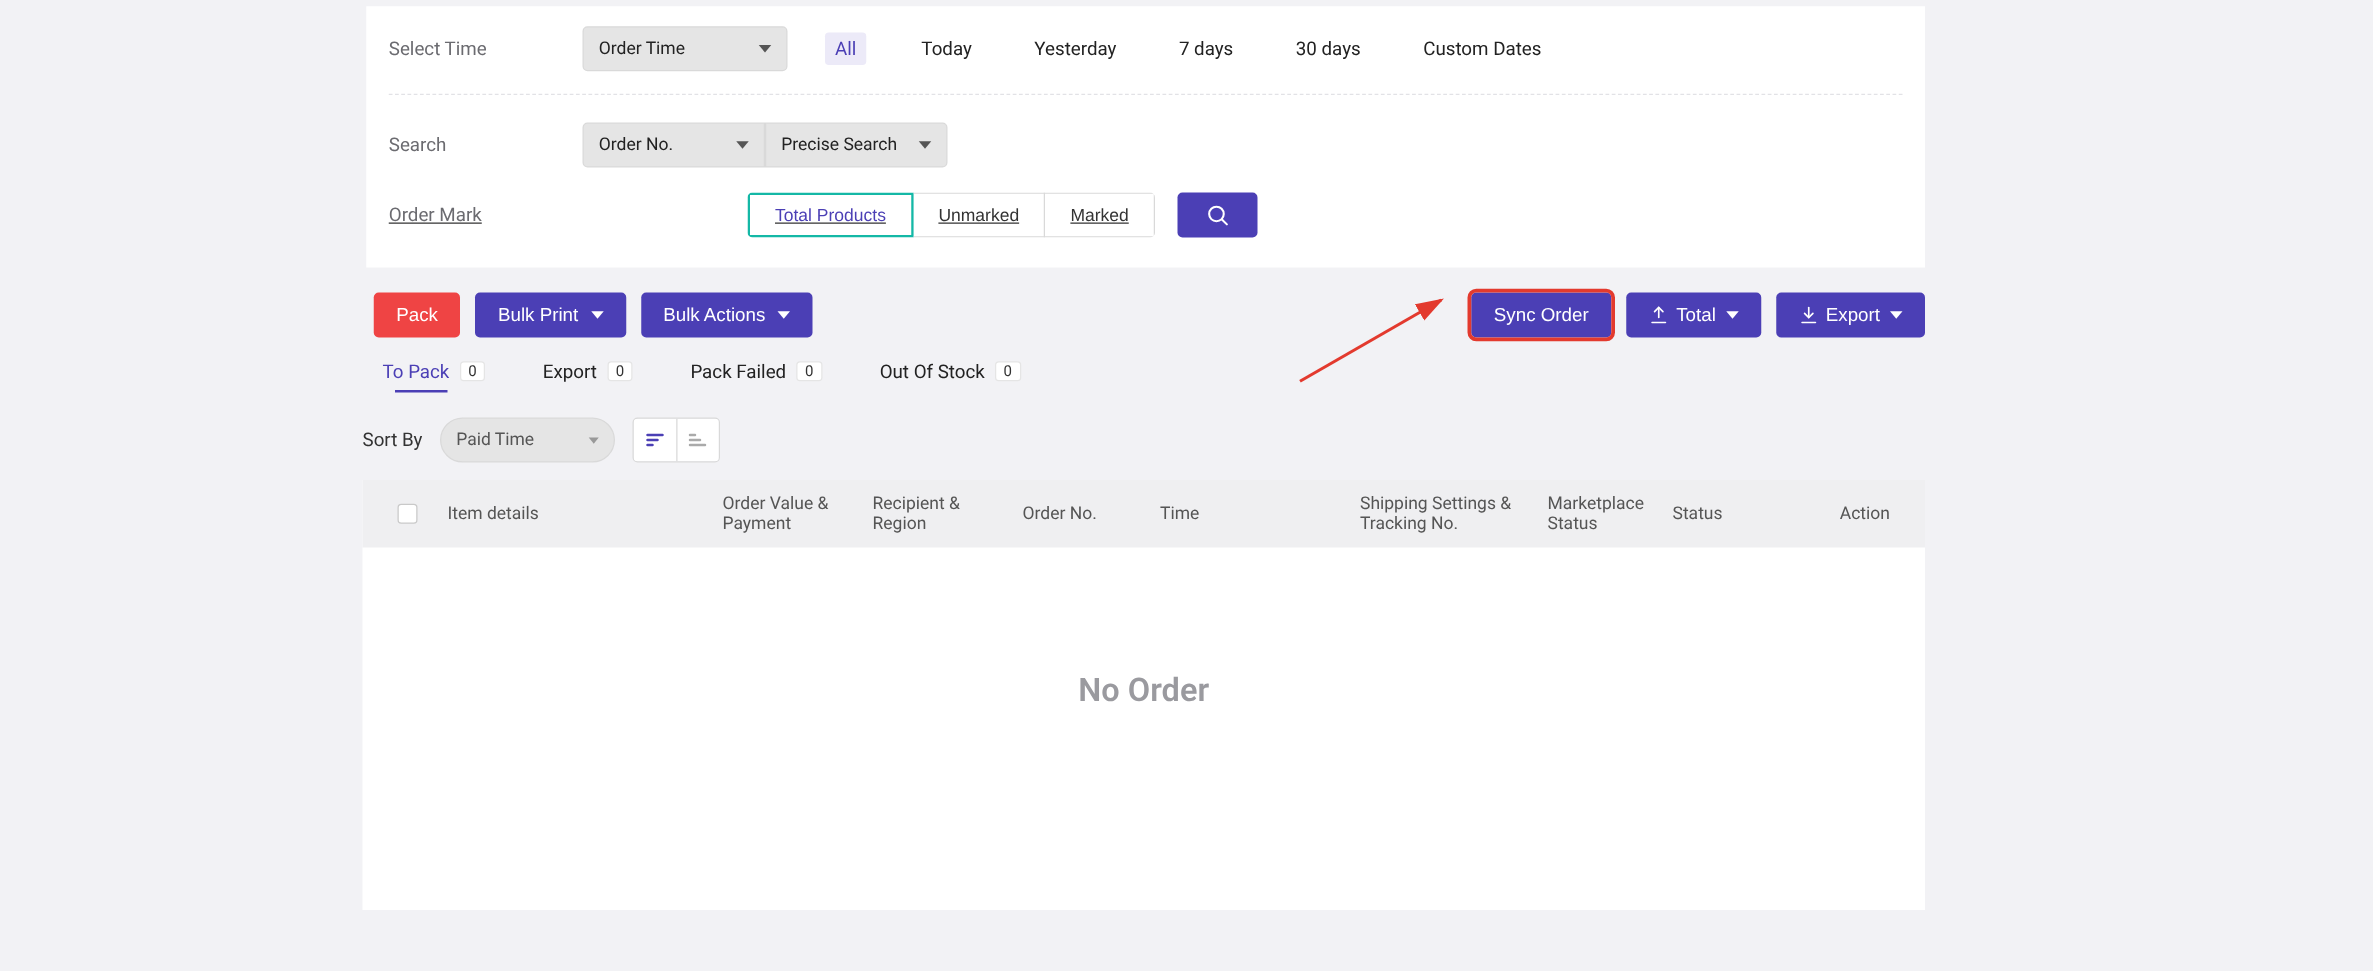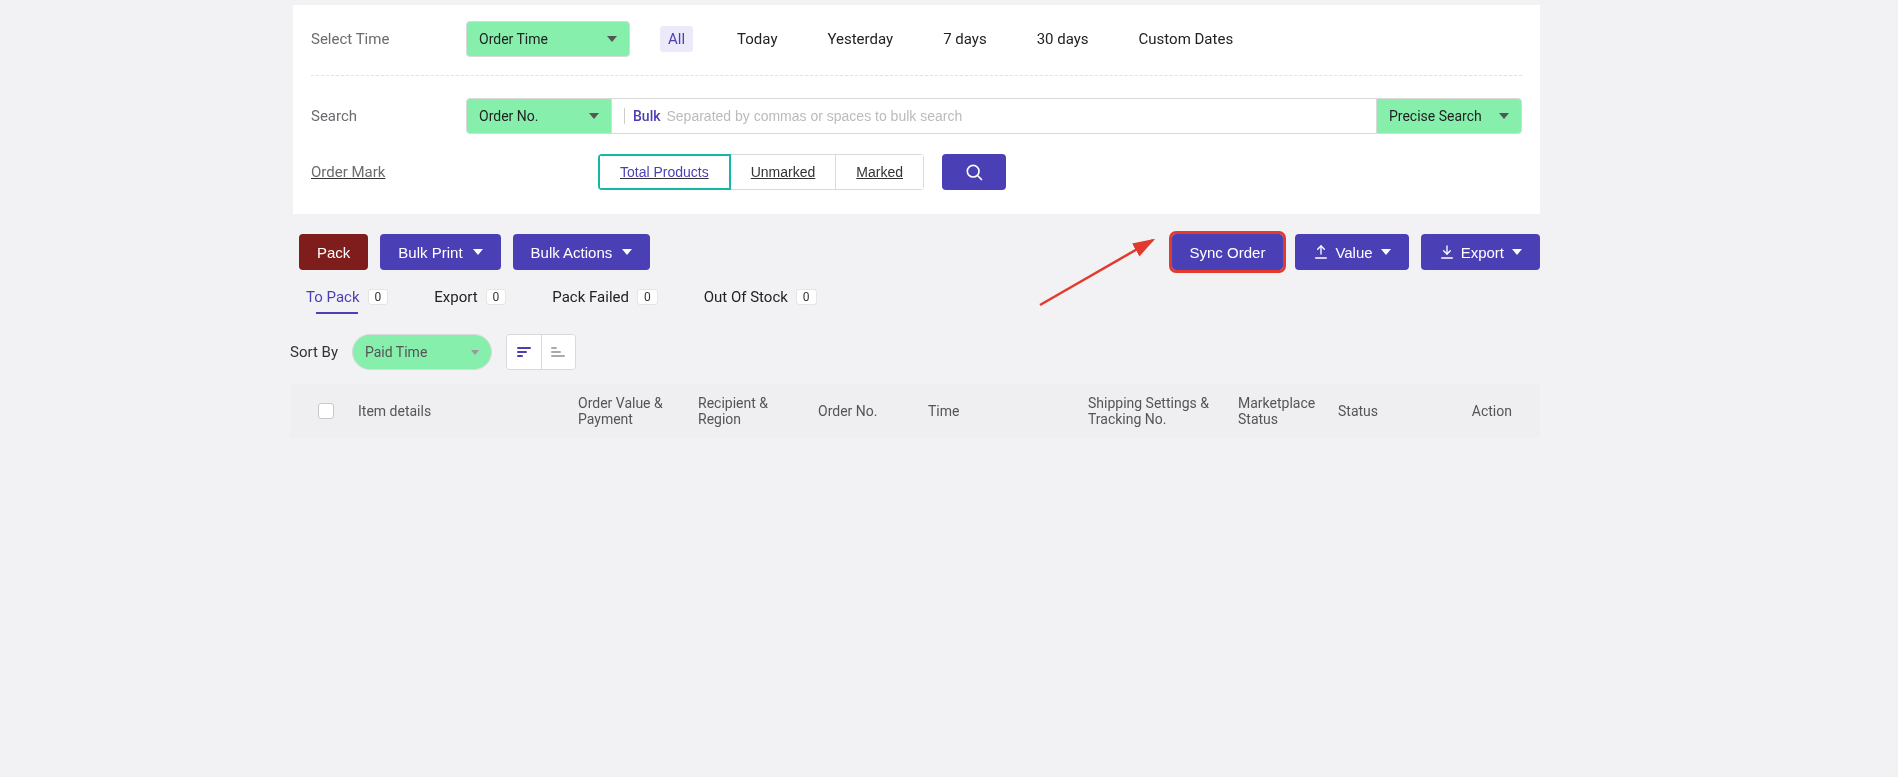--- a/index.html
+++ b/index.html
@@ -33,21 +33,21 @@
     color: #6b6b70;
     width: 155px;
     flex-shrink: 0;
     font-size: 15px;
   }
   .select {
     display: inline-flex;
     align-items: center;
     justify-content: space-between;
     border: 1px solid #d9d9d9;
-    background: #86efac;
+    background: #e5e5e5;
     border-radius: 4px;
     height: 36px;
     padding: 0 12px;
     cursor: pointer;
     font-size: 14px;
     color: #222;
   }
   .select .caret, .btn .caret {
     margin-left: 10px;
   }
@@ -157,21 +157,21 @@
     display:inline-flex;
     align-items:center;
     height: 36px;
     padding: 0 18px;
     border-radius: 4px;
     border:none;
     font-size:15px;
     cursor:pointer;
     color:#fff;
   }
-  .btn.green { background:#7f1d1d; }
+  .btn.green { background:#ef4444; }
   .btn.purple { background:#4b3fb5; }
   .btn + .btn { margin-left: 12px; }
   .toolbar-spacer { flex:1; }
   .btn.highlight {
     outline: 3px solid #e33a2e;
     outline-offset: 0;
     border-radius:4px;
   }
   .btn svg { margin-right:6px; }
 
@@ -273,24 +273,20 @@
       </div>
     </div>
 
     <div class="divider"></div>
 
     <div class="filter-row search-row">
       <div class="filter-label">Search</div>
       <div class="select" style="border-radius:4px 0 0 4px">
         <span>Order No.</span>
         <span class="caret"></span>
-      </div>
-      <div class="search-input-wrap">
-        <span class="bulk-tag">Bulk</span>
-        <input class="search-input" placeholder="Separated by commas or spaces to bulk search" style="">
       </div>
       <div class="select precise-select">
         <span>Precise Search</span>
         <span class="caret"></span>
       </div>
     </div>
 
     <div class="filter-row ordermark-row">
       <div class="filter-label">Order Mark</div>
       <div class="mark-group">
@@ -318,21 +314,21 @@
       <span class="caret light"></span>
     </button>
     <div class="toolbar-spacer"></div>
     <button class="btn purple highlight">Sync Order</button>
     <button class="btn purple">
       <svg width="16" height="16" viewBox="0 0 24 24" fill="none" stroke="#fff" stroke-width="2" stroke-linecap="round">
         <path d="M12 3v12"></path>
           <path d="M7 8l5-5 5 5"></path>
           <path d="M4 21h16"></path>
       </svg>
-      <span>Value</span>
+      <span>Total</span>
       <span class="caret light" style="margin-left:8px"></span>
     </button>
     <button class="btn purple">
       <svg width="16" height="16" viewBox="0 0 24 24" fill="none" stroke="#fff" stroke-width="2" stroke-linecap="round">
         <path d="M12 3v12"></path>
           <path d="M7 10l5 5 5-5"></path>
           <path d="M4 21h16"></path>
       </svg>
       <span>Export</span>
       <span class="caret light" style="margin-left:8px"></span>
@@ -390,20 +386,21 @@
       <div class="th item">Item details</div>
       <div class="th ov">Order Value &amp; Payment</div>
       <div class="th rec">Recipient &amp; Region</div>
       <div class="th ord">Order No.</div>
       <div class="th time">Time</div>
       <div class="th ship">Shipping Settings &amp; Tracking No.</div>
       <div class="th ms">Marketplace Status</div>
       <div class="th status">Status</div>
       <div class="th action">Action</div>
     </div>
+    <div class="noorder">No Order</div>
   </div>
 
   <svg class="arrow-annot" style="left:1035px; top:230px;" width="130" height="80">
     <defs>
       <marker id="ah" markerWidth="10" markerHeight="10" refX="8" refY="3" orient="auto">
         <path d="M0,0 L0,6 L9,3 z" fill="#e33a2e"></path>
       </marker>
     </defs>
     <line x1="5" y1="75" x2="118" y2="10" stroke="#e33a2e" stroke-width="2.5" marker-end="url(#ah)"></line>
   </svg>

